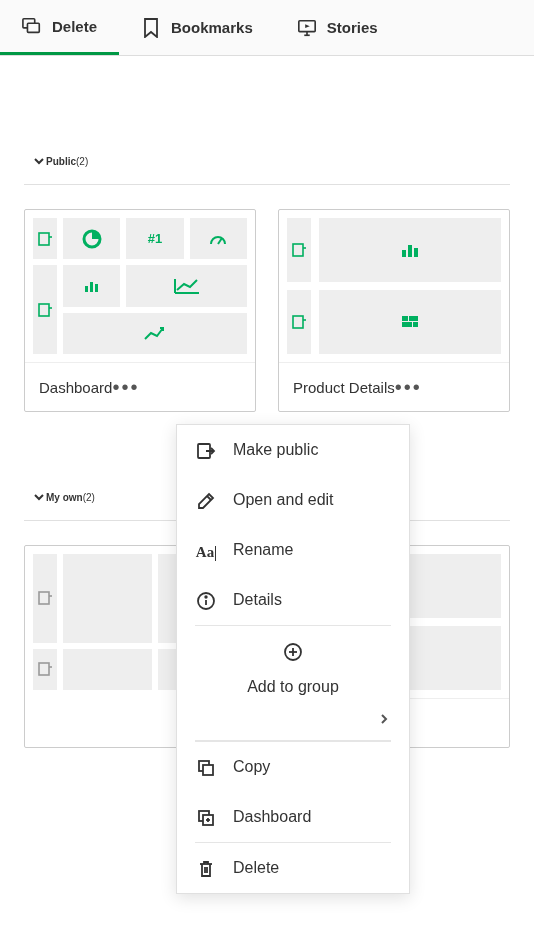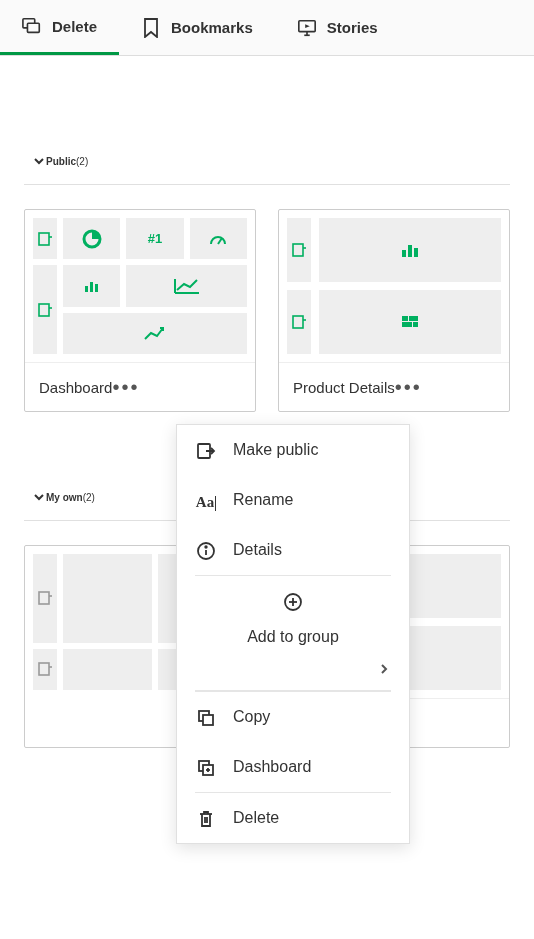--- a/index.html
+++ b/index.html
@@ -266,20 +266,29 @@
   <div class="menu-item">
     <span class="micon">
       <svg width="20" height="20" viewBox="0 0 20 20" fill="none" stroke="#333" stroke-width="1.8">
           <rect x="2" y="3" width="12" height="14" rx="1"></rect>
           <path d="M10 10 H18 M15 7 L18 10 L15 13"></path>
         </svg>
     </span>
     <span>Make public</span>
   </div>
   <div class="menu-item">
+    <span class="micon">
+      <svg width="20" height="20" viewBox="0 0 20 20" fill="none" stroke="#333" stroke-width="1.8">
+          <path d="M3 17 L3 13 L13 3 L17 7 L7 17 Z"></path>
+          <line x1="11" y1="5" x2="15" y2="9"></line>
+        </svg>
+    </span>
+    <span>Open and edit</span>
+  </div>
+  <div class="menu-item">
     <span class="micon" style="font-family:Georgia,serif;font-size:15px;font-weight:600">Aa<span style="display:inline-block;border-right:1.8px solid #333;height:15px;margin-left:1px;vertical-align:-3px"></span></span>
     <span>Rename</span>
   </div>
   <div class="menu-item">
     <span class="micon">
       <svg width="20" height="20" viewBox="0 0 20 20" fill="none" stroke="#333" stroke-width="1.8">
           <circle cx="10" cy="10" r="8"></circle>
           <line x1="10" y1="9" x2="10" y2="14"></line>
           <circle cx="10" cy="6" r="0.8" fill="#333"></circle>
         </svg>

